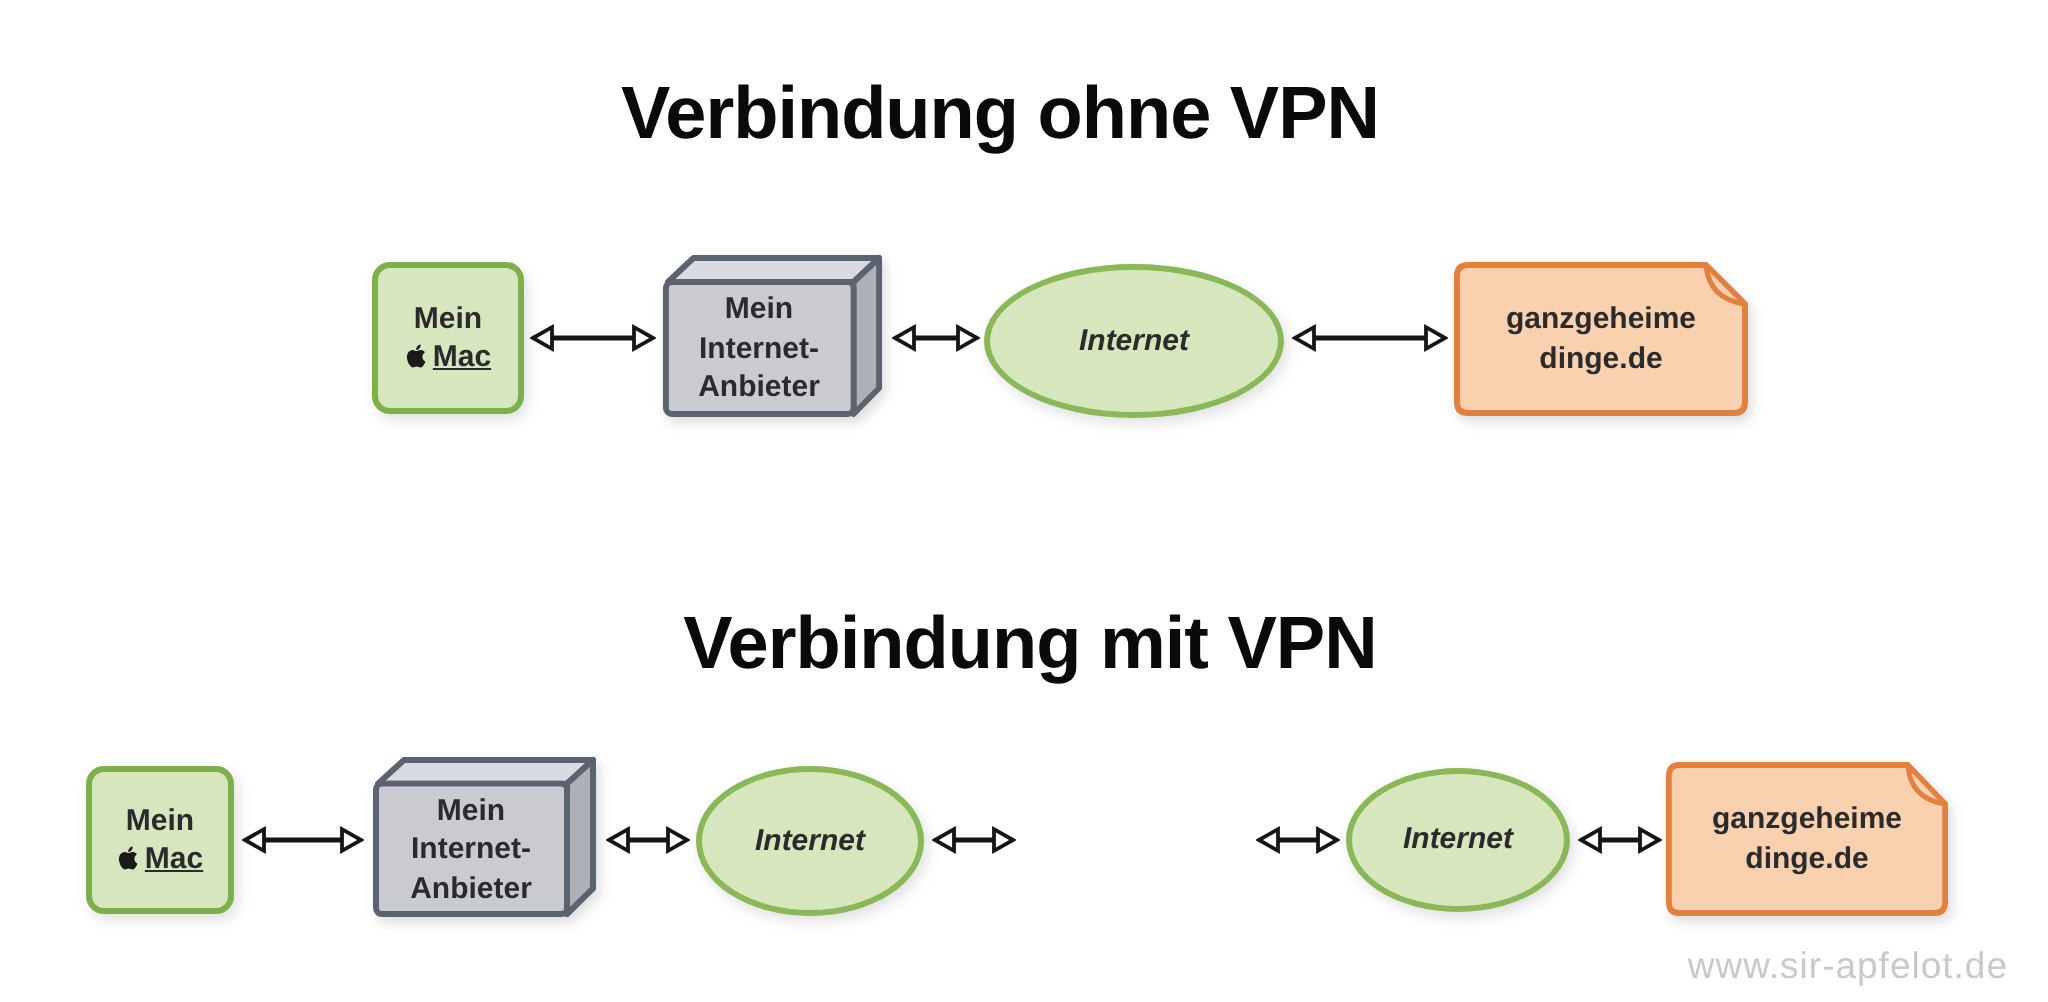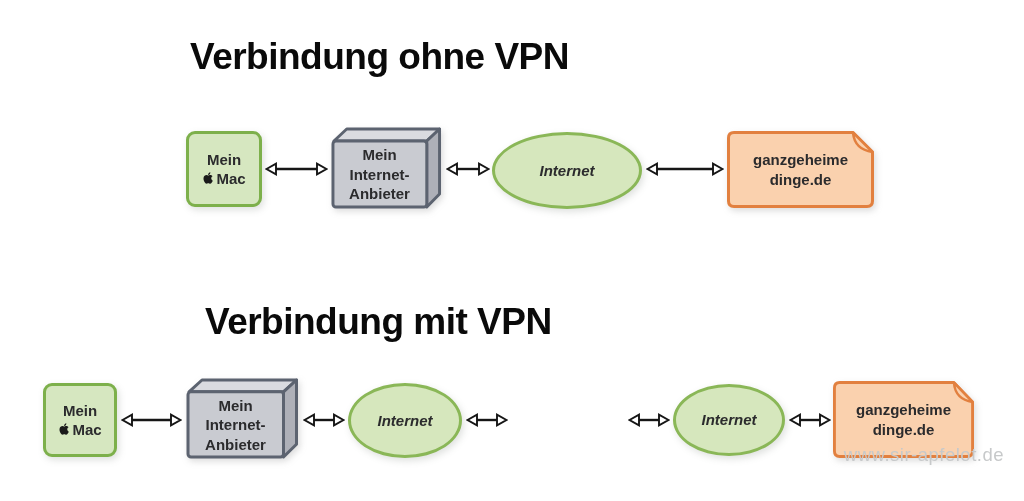--- a/index.html
+++ b/index.html
@@ -6,45 +6,45 @@
     --green-fill:#d6e7c0; --green-border:#7db04b;
     --ellipse-fill:#d6e7bd; --ellipse-border:#8ab757;
     --gray-front:#c9cbd1; --gray-top:#dadbe0; --gray-side:#aeb0b8; --gray-border:#5c6370;
     --orange-fill:#fad1ae; --orange-border:#e2803f;
     --blue-fill:#abd4f2; --blue-border:#3391d9;
     --arrow-color:#161616; --title-color:#0a0a0a; --text-color:#2b2b2d; --watermark-color:#c7c9ca;
   }
   html,body{margin:0;padding:0;background:#fff;}
   .canvas{position:relative;width:1024px;height:501px;background:#fff;overflow:hidden;
           font-family:"Liberation Sans",sans-serif;}
-  .title{position:absolute;margin:0;text-align:left;font-size:37px;font-weight:bold;
+  .title{position:absolute;margin:0;text-align:center;font-size:37px;font-weight:bold;
          letter-spacing:-0.5px;color:var(--title-color);}
   .node{position:absolute;box-sizing:border-box;}
   .lbl{position:absolute;inset:0;display:flex;flex-direction:column;align-items:center;
        justify-content:center;font-weight:bold;font-size:15px;line-height:1.3;
        color:var(--text-color);text-align:center;z-index:2;}
-  .line{display:inline-flex;align-items:center;gap:1px;}
+  .line{display:inline-flex;align-items:center;gap:1px;text-decoration:underline;}
   .box-green{background:var(--green-fill);border:3px solid var(--green-border);
              border-radius:9px;box-shadow:2px 3px 7px rgba(110,120,110,.22);}
   .ellipse{background:var(--ellipse-fill);border:3.5px solid var(--ellipse-border);
            border-radius:50%;box-shadow:2px 3px 7px rgba(110,120,110,.22);font-style:italic;}
   .shape{position:absolute;inset:0;width:100%;height:100%;overflow:visible;
          filter:drop-shadow(2px 3px 3px rgba(120,120,120,.25));}
   .f-front{fill:var(--gray-front);stroke:var(--gray-border);stroke-width:3;stroke-linejoin:round;}
   .f-top{fill:var(--gray-top);stroke:var(--gray-border);stroke-width:3;stroke-linejoin:round;}
   .f-side{fill:var(--gray-side);stroke:var(--gray-border);stroke-width:3;stroke-linejoin:round;}
   .lbl3d{top:13px;}
   .page{fill:var(--orange-fill);stroke:var(--orange-border);stroke-width:3;stroke-linejoin:round;}
   .flap{fill:var(--orange-fill);stroke:var(--orange-border);stroke-width:2.5;stroke-linejoin:round;}
   .dmnd{fill:var(--blue-fill);stroke:var(--blue-border);stroke-width:3.5;stroke-linejoin:round;}
   .arrow{position:absolute;height:20px;}
   .al{stroke:var(--arrow-color);stroke-width:2.4;}
   .ah{fill:#fff;stroke:var(--arrow-color);stroke-width:1.9;stroke-linejoin:miter;}
   .apple{width:12px;height:13px;fill:#1a1a1a;margin-right:1px;}
-  .watermark{position:absolute;right:20px;top:444px;font-size:18.5px;
+  .watermark{position:absolute;right:20px;top:472px;font-size:18.5px;
              color:var(--watermark-color);letter-spacing:0.5px;}
 </style>
 </head>
 <body>
 
 <div class="canvas">
 
   <h1 class="title" style="left:190px;top:36px;width:620px;">Verbindung ohne VPN</h1>
 
   <div class="node box-green" style="left:186px;top:131px;width:76px;height:76px;">

